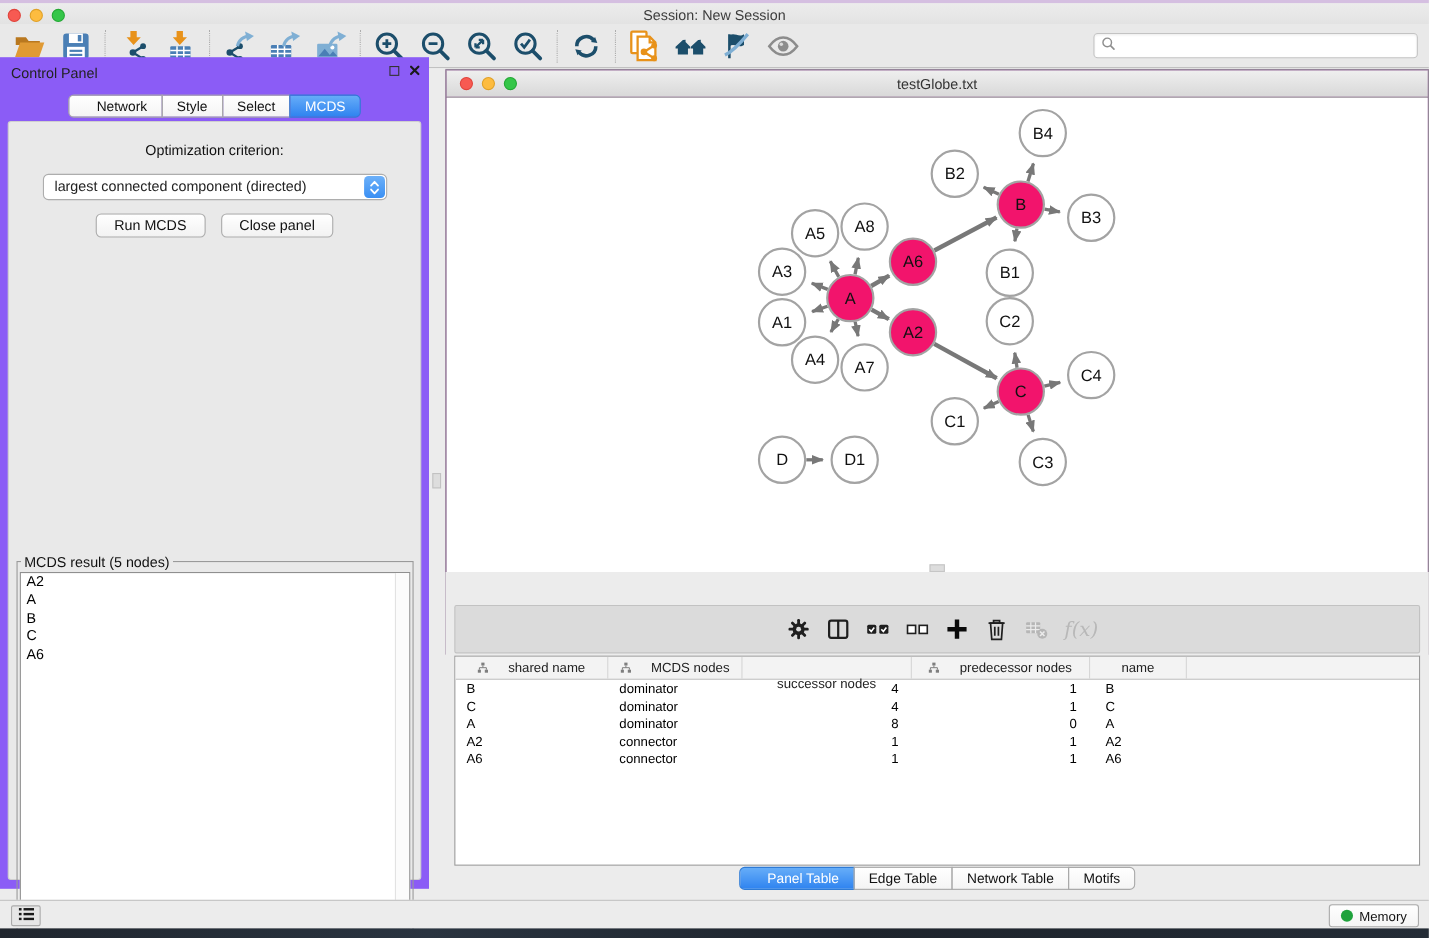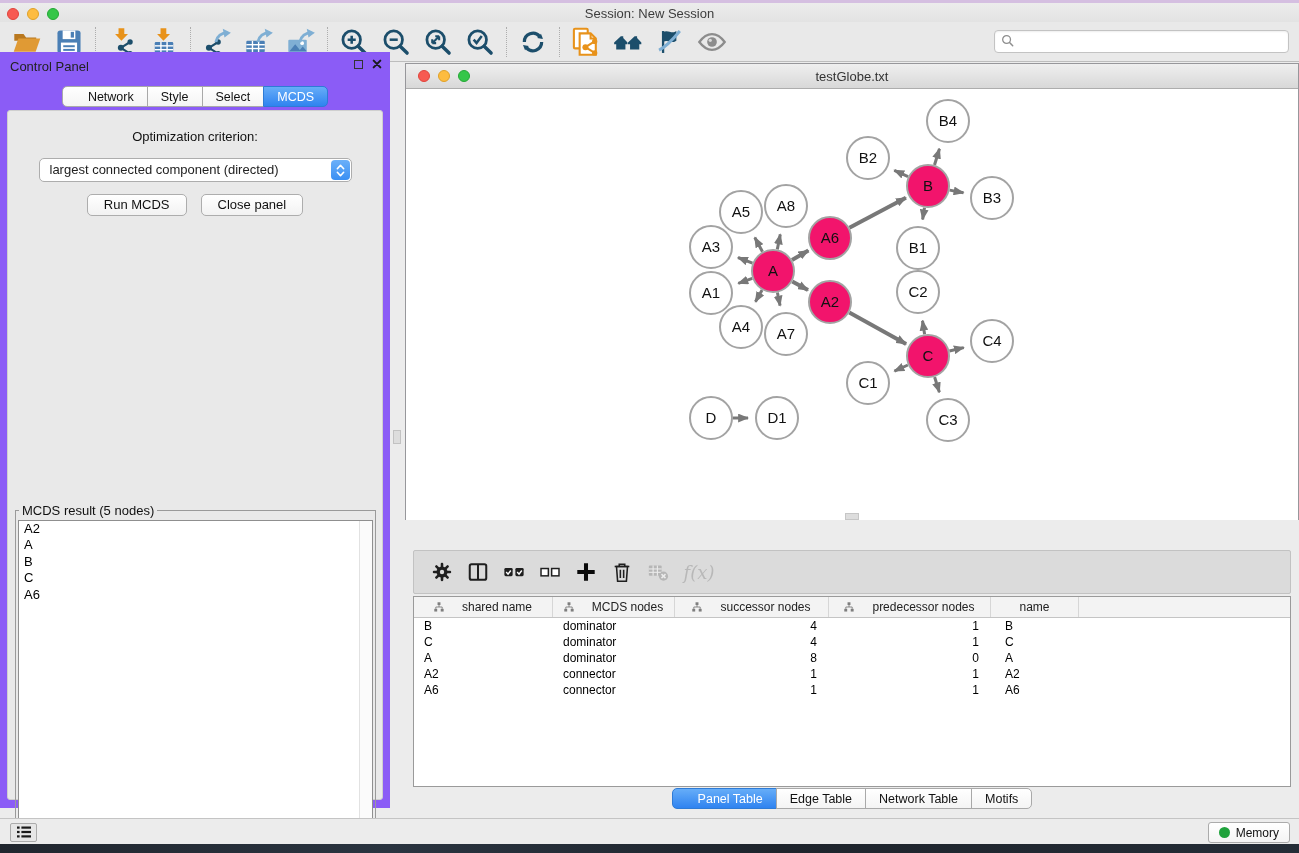--- a/index.html
+++ b/index.html
@@ -63,21 +63,21 @@
   .net-titlebar { position:relative; height:25px; background:linear-gradient(#EFEFEF,#D8D8D8); border-bottom:1px solid #ADADAD; }
   .net-titlebar .lights { left:12px; top:6px; }
   .net-titlebar .title { position:absolute; left:0; right:0; top:5px; text-align:center; font-size:13px; color:#333; }
   .net-canvas { position:absolute; left:0; top:25px; right:0; bottom:0; background:#fff; overflow:hidden; }
   .net-canvas svg text { font-family:"Liberation Sans", sans-serif; }
   .resize-grip { position:absolute; right:1px; bottom:1px; width:13px; height:13px; background:repeating-linear-gradient(135deg, transparent 0 2px, #A9A9A9 2px 3px); clip-path:polygon(100% 0, 100% 100%, 0 100%); }
 
   
   .table-panel { position:absolute; left:405px; top:520px; width:894px; height:298px; background:#ECECEC; }
   .table-panel .panel-head .panel-title { left:13px; }
-  .tp-toolbar { position:absolute; left:8px; right:8px; top:30px; height:44px; background:#DBDBDB; border:1px solid #C2C2C2; border-radius:2px; display:flex; align-items:center; padding-left:10px; }
+  .tp-toolbar { position:absolute; left:8px; right:8px; top:30px; height:44px; background:#DBDBDB; border:1px solid #C2C2C2; border-radius:2px; display:flex; align-items:center; padding-left:10px;justify-content:center; }
   .tp-icon { width:36px; height:36px; display:flex; align-items:center; justify-content:center; cursor:default; }
   .tp-icon svg { width:22px; height:22px; }
   .tp-icon.disabled { opacity:0.45; }
   .fx { font-family:"DejaVu Serif", serif; font-style:italic; font-size:18px; color:#8F8F8F; }
 
   .data-table { position:absolute; left:8px; right:8px; top:76px; height:191px; background:#fff; border:1px solid #9A9A9A; overflow:hidden; }
   .thead { display:flex; height:21px; background:#F3F3F3; border-bottom:1px solid #C4C4C4; }
   .th { display:flex; align-items:center; justify-content:center; gap:18px; font-size:12px; color:#222; border-right:1px solid #D6D6D6; }
   .th svg { width:10px; height:10px; }
   .trow { display:flex; height:16px; align-items:center; }
@@ -541,21 +541,21 @@
               <g fill="#7E7E7E">
                 <rect x="3.9" y="0.3" width="3.2" height="3"></rect>
                 <rect x="0.3" y="7.5" width="3.2" height="3"></rect>
                 <rect x="7.4" y="7.5" width="3.2" height="3"></rect>
               </g>
               <path d="M5.5 3.3v2.2M2 7.5V5.5h7v2" fill="none" stroke="#7E7E7E" stroke-width="1"></path>
             </svg>
           </span>
           <span>MCDS nodes</span>
         </div>
-        <div class="th" style="width: 154px;">
+        <div class="th" style="width: 154px; flex-direction: column;">
           <span style="display: inline-flex;">
             <svg viewBox="0 0 11 11">
               <g fill="#7E7E7E">
                 <rect x="3.9" y="0.3" width="3.2" height="3"></rect>
                 <rect x="0.3" y="7.5" width="3.2" height="3"></rect>
                 <rect x="7.4" y="7.5" width="3.2" height="3"></rect>
               </g>
               <path d="M5.5 3.3v2.2M2 7.5V5.5h7v2" fill="none" stroke="#7E7E7E" stroke-width="1"></path>
             </svg>
           </span>

